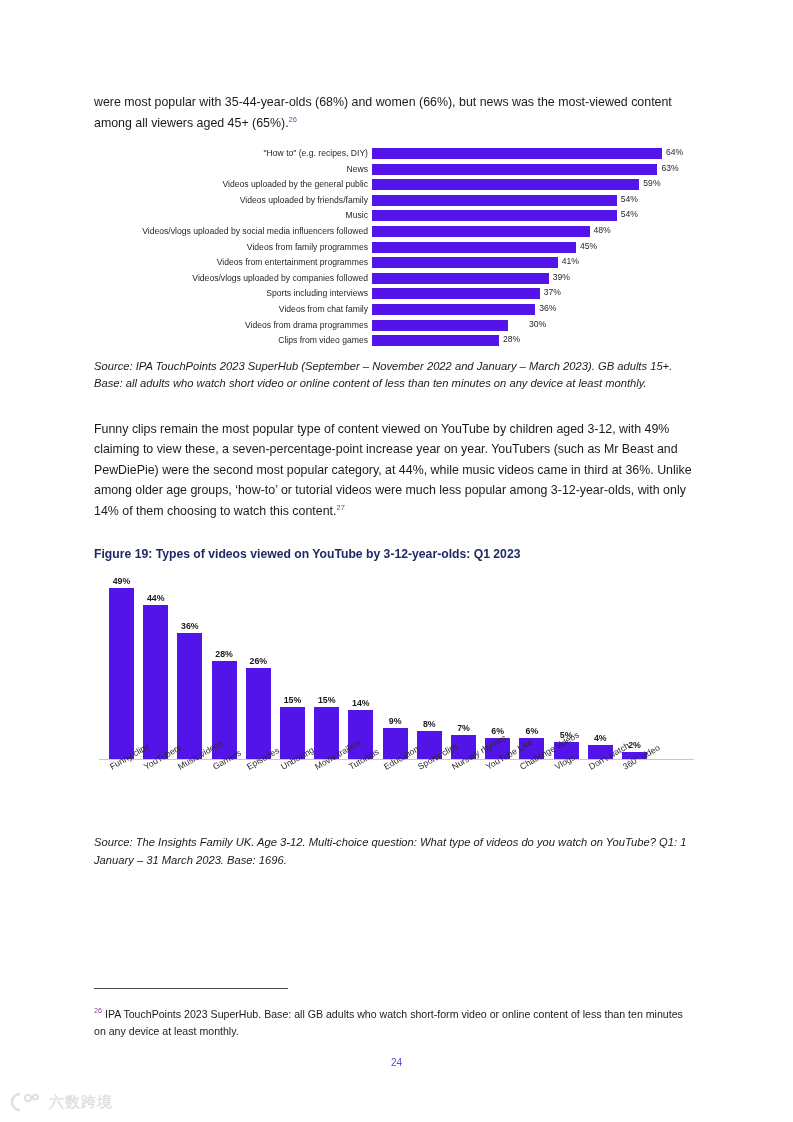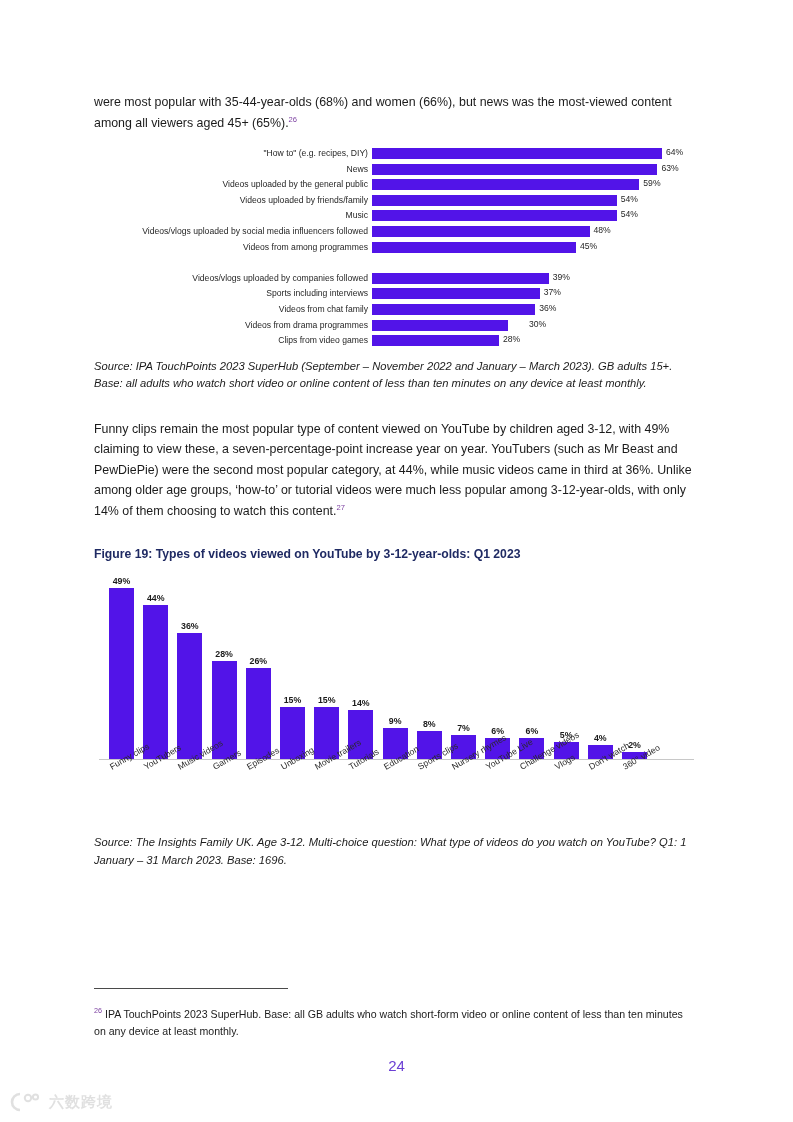--- a/index.html
+++ b/index.html
@@ -186,21 +186,21 @@
     color: #7b3fa0;
     vertical-align: super;
     line-height: 0;
   }
   .page-num {
     position: absolute;
     left: 0;
     top: 1057px;
     width: 793px;
     text-align: center;
-    font-size: 15px;
+    font-size: 10px;
     color: #6b3fd4;
   }
 
   
   .watermark {
     position: absolute;
     left: 8px;
     top: 1091px;
     display: flex;
     align-items: center;
@@ -268,24 +268,31 @@
           </div>
         </div>
         <div class="hrow" style="top: 78px;">
           <div class="hlabel">Videos/vlogs uploaded by social media influencers followed</div>
           <div class="hbar-wrap">
             <div class="hbar" style="width: 217.5px; background: rgb(82, 20, 232);"></div>
             <span class="hval" style="left: 221.5px;">48%</span>
           </div>
         </div>
         <div class="hrow" style="top: 93.6px;">
-          <div class="hlabel">Videos from among programmes</div>
+          <div class="hlabel">Videos from family programmes</div>
           <div class="hbar-wrap">
             <div class="hbar" style="width: 203.906px; background: rgb(82, 20, 232);"></div>
             <span class="hval" style="left: 207.906px;">45%</span>
+          </div>
+        </div>
+        <div class="hrow" style="top: 109.2px;">
+          <div class="hlabel">Videos from entertainment programmes</div>
+          <div class="hbar-wrap">
+            <div class="hbar" style="width: 185.781px; background: rgb(82, 20, 232);"></div>
+            <span class="hval" style="left: 189.781px;">41%</span>
           </div>
         </div>
         <div class="hrow" style="top: 124.8px;">
           <div class="hlabel">Videos/vlogs uploaded by companies followed</div>
           <div class="hbar-wrap">
             <div class="hbar" style="width: 176.719px; background: rgb(82, 20, 232);"></div>
             <span class="hval" style="left: 180.719px;">39%</span>
           </div>
         </div>
         <div class="hrow" style="top: 140.4px;">

